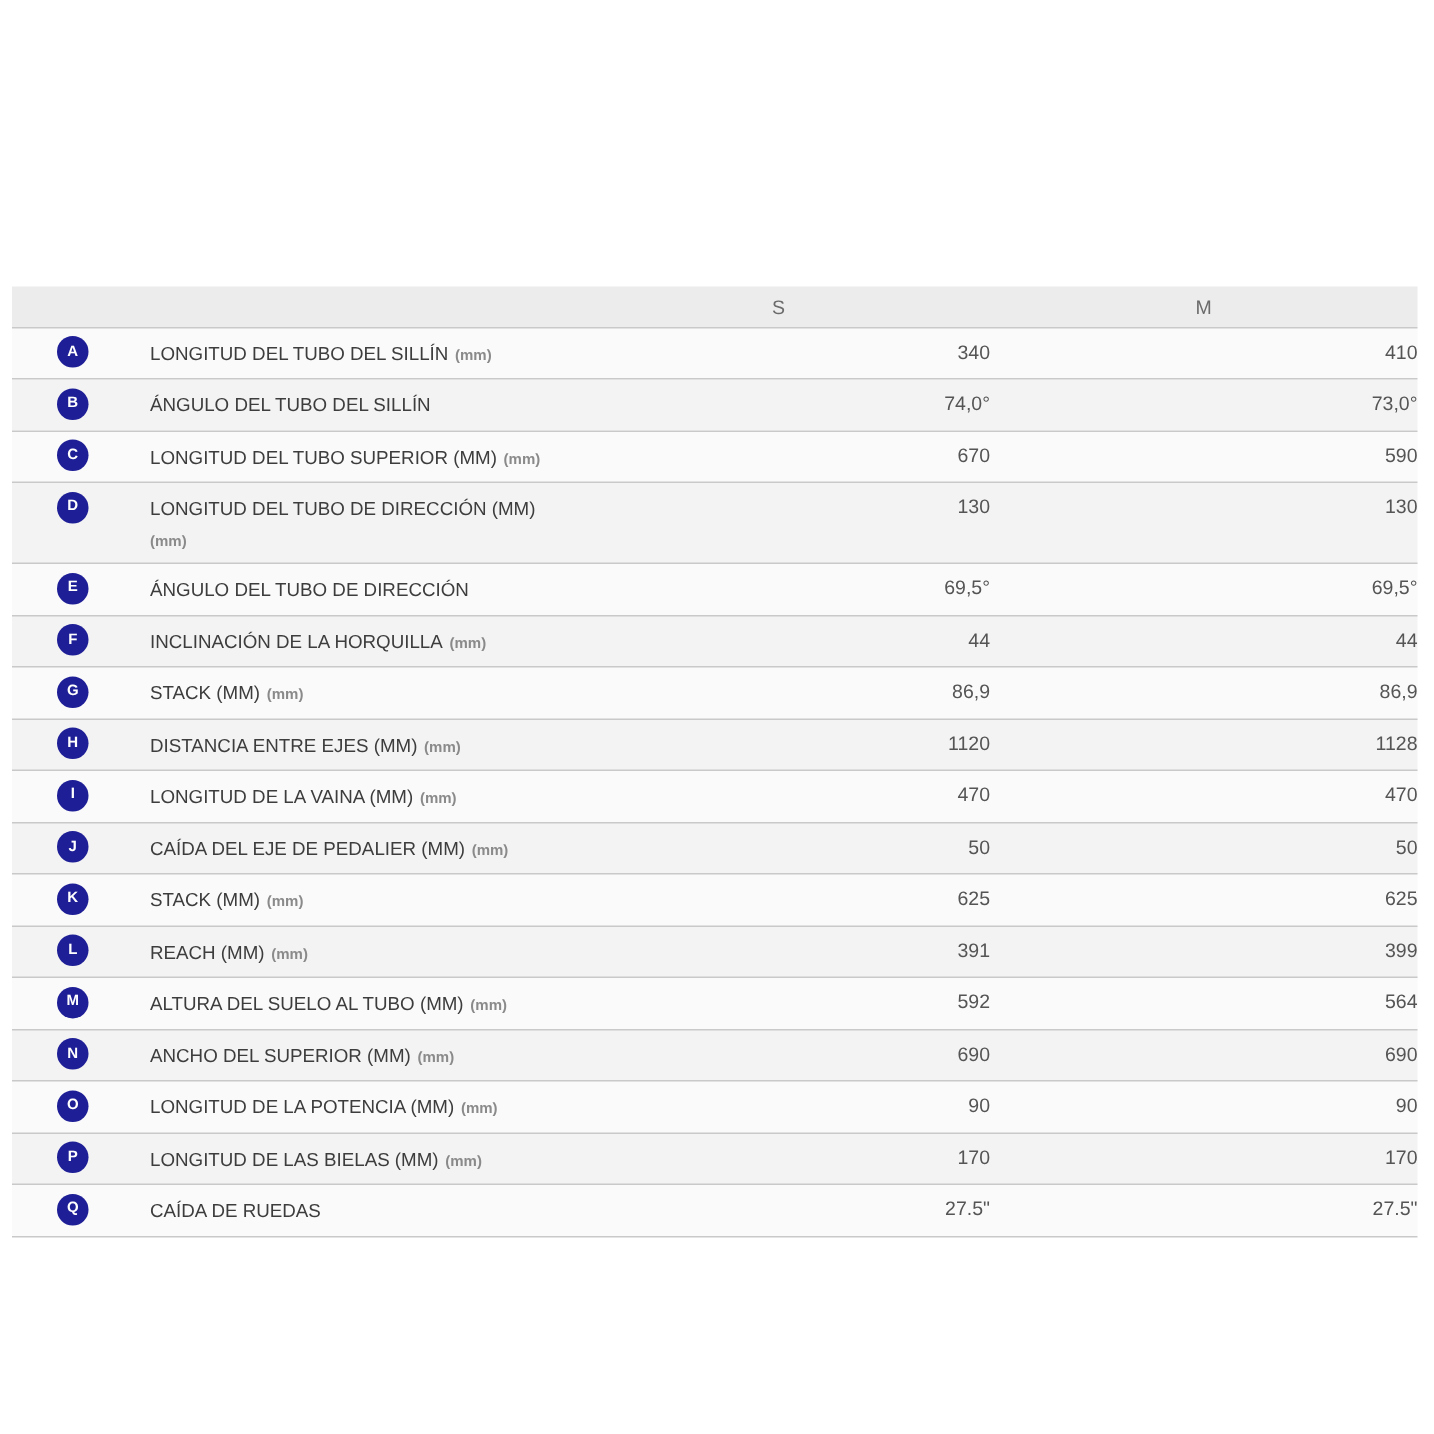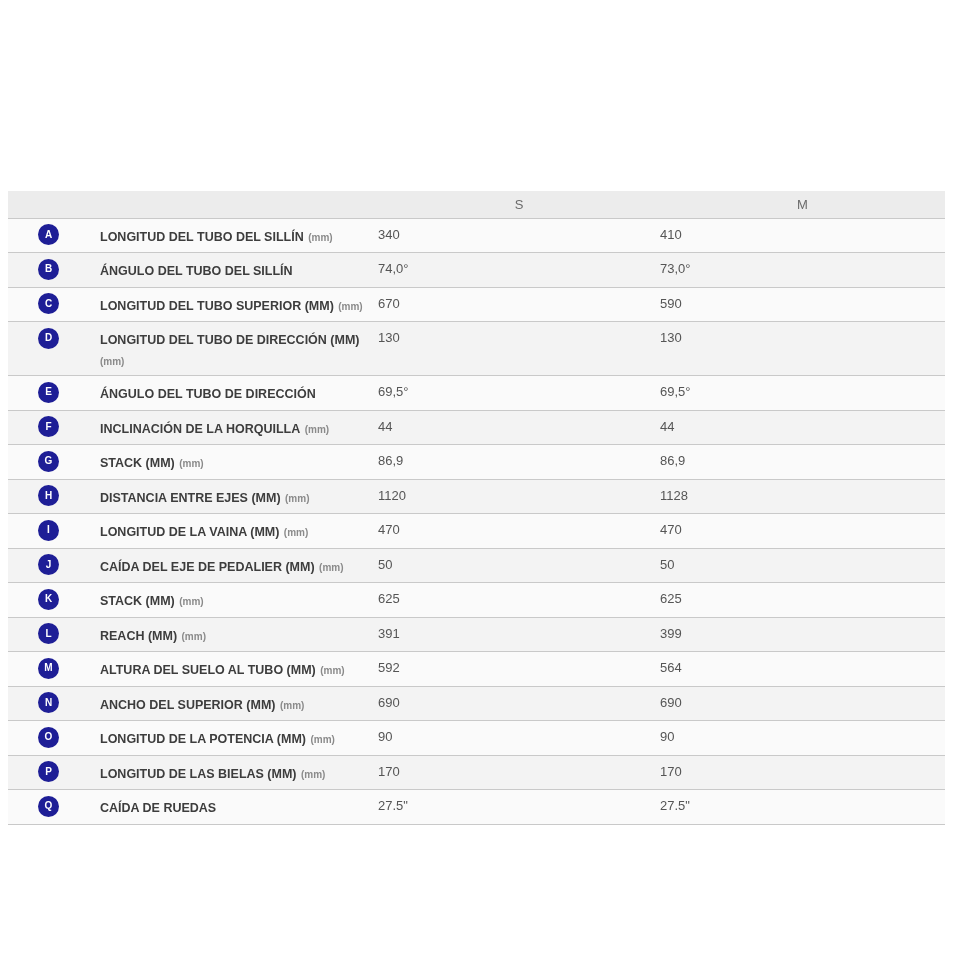--- a/index.html
+++ b/index.html
@@ -65,36 +65,36 @@
     font-weight: 700;
     align-items: center;
     justify-content: center;
     line-height: 1;
   }
   td.label-cell {
     padding-right: 6px;
   }
   .label {
     font-size: 12.5px;
-    font-weight: 700;
+    font-weight: 400;
     color: var(--label-text, #3d3d3d);
     line-height: 15px;
   }
   .unit {
     font-size: 10px;
     font-weight: 700;
     color: #8a8a8a;
     line-height: 13px;
   }
   .unit.block {
     display: block;
     margin-top: 7px;
   }
   td.val-cell {
-    text-align: left;
+    text-align: right;
     font-size: 13px;
     color: var(--value-text, #555555);
     line-height: 15px;
   }
 </style>
 </head>
 <body>
 
 <div class="page">
   <table class="geo">

